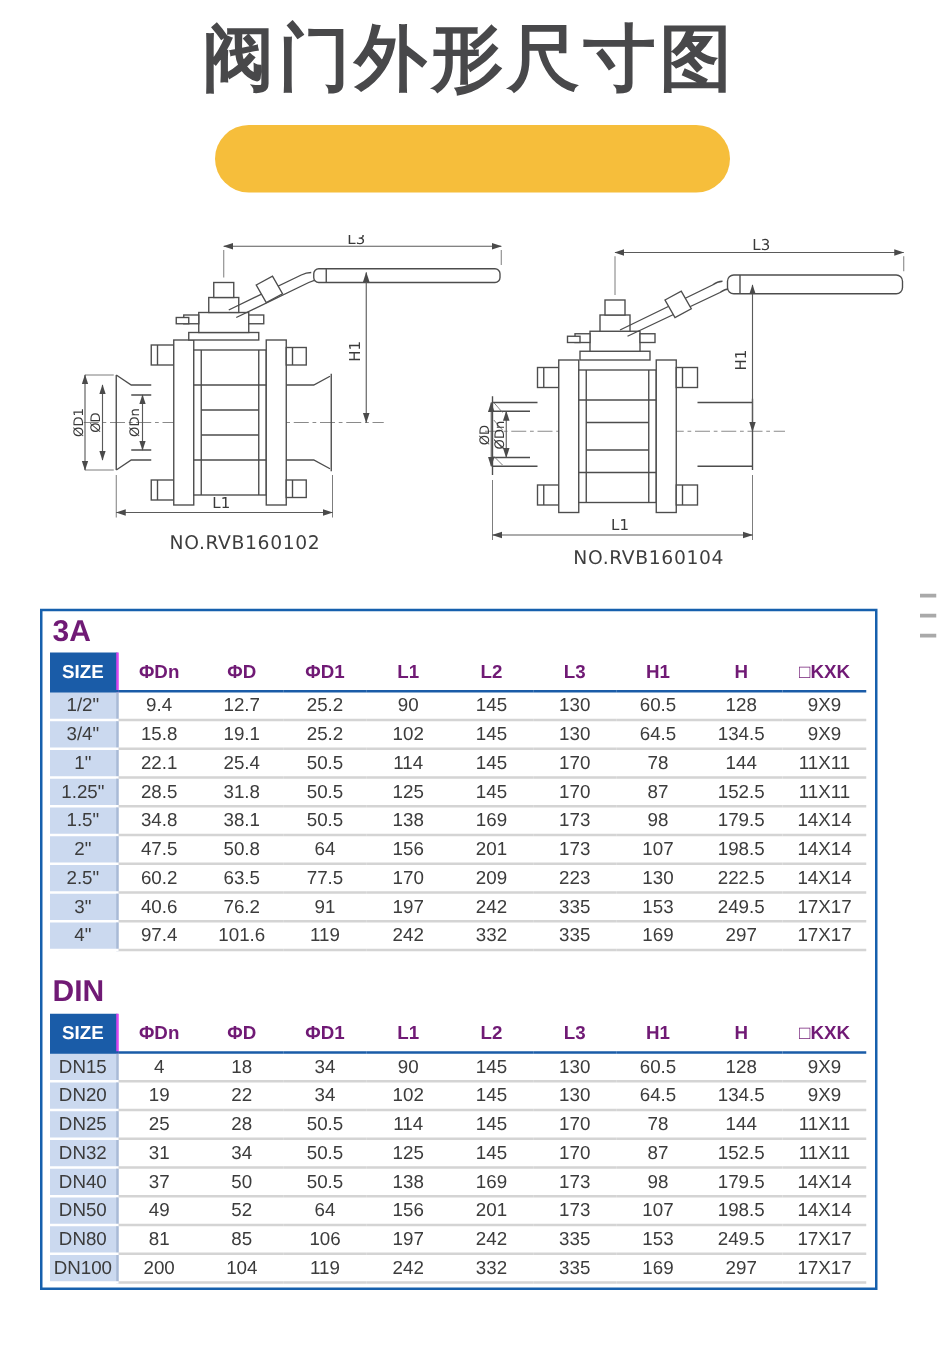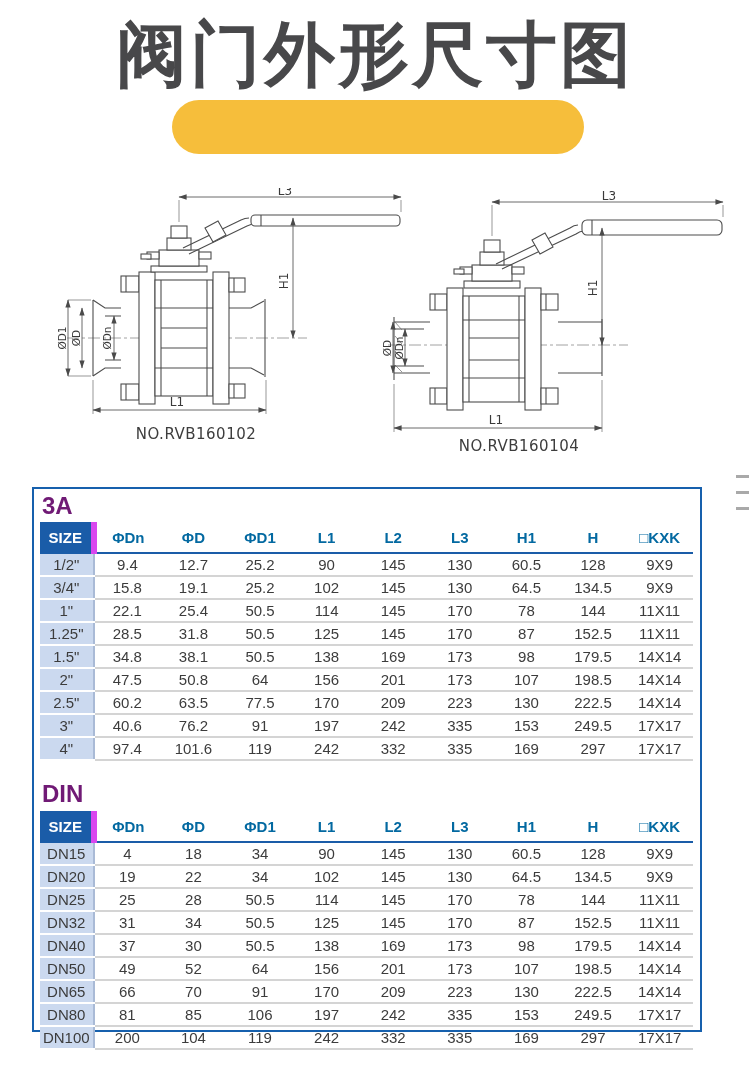--- a/index.html
+++ b/index.html
@@ -1,21 +1,21 @@
 <!DOCTYPE html>
 <html><head>
 <meta charset="utf-8">
 <style>
   html,body{margin:0;padding:0;background:#ffffff;}
   .page{position:relative;width:750px;height:1083px;background:#fff;overflow:hidden;
         font-family:"Liberation Sans","DejaVu Sans",sans-serif;}
 
   
   .page-title{position:absolute;left:0;top:8px;width:750px;text-align:center;
-    font-size:71px;font-weight:900;color:#48484a;letter-spacing:3px;
+    font-size:58px;font-weight:900;color:#48484a;letter-spacing:3px;
     font-family:"DejaVu Sans","Liberation Sans",sans-serif;}
   .banner{position:absolute;left:172px;top:100px;width:412px;height:54px;border-radius:27px;
     background:#f6be3b;color:#ffffff;font-size:27px;font-weight:bold;line-height:54px;
     text-align:center;white-space:pre;}
 
   
   .diagram-svg{position:absolute;}
   .dwg{stroke:#4d4d4d;stroke-width:1.1;fill:none;}
   .dwg2{stroke:#4d4d4d;stroke-width:1.1;fill:#ffffff;}
   .dim{stroke:#5a5a5a;stroke-width:0.9;fill:none;}
@@ -26,23 +26,23 @@
   .diagram-caption{position:absolute;transform:translateX(-50%);font-size:15px;color:#3d3d3d;
     letter-spacing:0.5px;font-family:"DejaVu Sans",sans-serif;}
   .edge-mark{position:absolute;width:13px;height:3px;background:#a9a9a9;}
 
   
   .tables-box{position:absolute;left:32px;top:487px;width:670px;height:545px;
     border:2px solid #1660ad;background:#fff;box-sizing:border-box;padding:2px 7px 0 6px;}
   .table-title{font-size:24px;font-weight:bold;color:#701a75;line-height:28px;margin:1px 0 2px 2px;}
   .table-title.second{margin-top:18px;line-height:30px;}
   table.spec{width:100%;border-collapse:collapse;table-layout:fixed;}
-  table.spec th{height:30px;font-size:15px;font-weight:bold;color:#0369a1;
+  table.spec th{height:30px;font-size:15px;font-weight:bold;color:#701a75;
     border-bottom:2px solid #1a5ca8;text-align:center;padding:0;}
-  table.spec th.size-h{background:#1a5ca8;color:#ffffff;border-right:6px solid #d946ef;}
+  table.spec th.size-h{background:#1a5ca8;color:#ffffff;border-right:2px solid #d946ef;}
   table.spec td{height:21px;font-size:15px;color:#3c3c3c;text-align:center;
     border-bottom:2px solid #d4d4d4;padding:0;}
   table.spec td.size-col{background:#cbd9ef;border-bottom:2px solid #ffffff;
     border-right:2px solid #a9bad6;}
 
   
   .footer-tip{position:absolute;left:35px;top:1088px;font-size:17px;font-weight:bold;
     color:#f29a00;letter-spacing:0.5px;}
 </style>
 </head>
@@ -437,21 +437,21 @@
             <td>125</td>
             <td>145</td>
             <td>170</td>
             <td>87</td>
             <td>152.5</td>
             <td>11X11</td>
           </tr>
           <tr>
             <td class="size-col">DN40</td>
             <td>37</td>
-            <td>30</td>
+            <td>50</td>
             <td>50.5</td>
             <td>138</td>
             <td>169</td>
             <td>173</td>
             <td>98</td>
             <td>179.5</td>
             <td>14X14</td>
           </tr>
           <tr>
             <td class="size-col">DN50</td>
@@ -459,32 +459,20 @@
             <td>52</td>
             <td>64</td>
             <td>156</td>
             <td>201</td>
             <td>173</td>
             <td>107</td>
             <td>198.5</td>
             <td>14X14</td>
           </tr>
           <tr>
-            <td class="size-col">DN65</td>
-            <td>66</td>
-            <td>70</td>
-            <td>91</td>
-            <td>170</td>
-            <td>209</td>
-            <td>223</td>
-            <td>130</td>
-            <td>222.5</td>
-            <td>14X14</td>
-          </tr>
-          <tr>
             <td class="size-col">DN80</td>
             <td>81</td>
             <td>85</td>
             <td>106</td>
             <td>197</td>
             <td>242</td>
             <td>335</td>
             <td>153</td>
             <td>249.5</td>
             <td>17X17</td>

